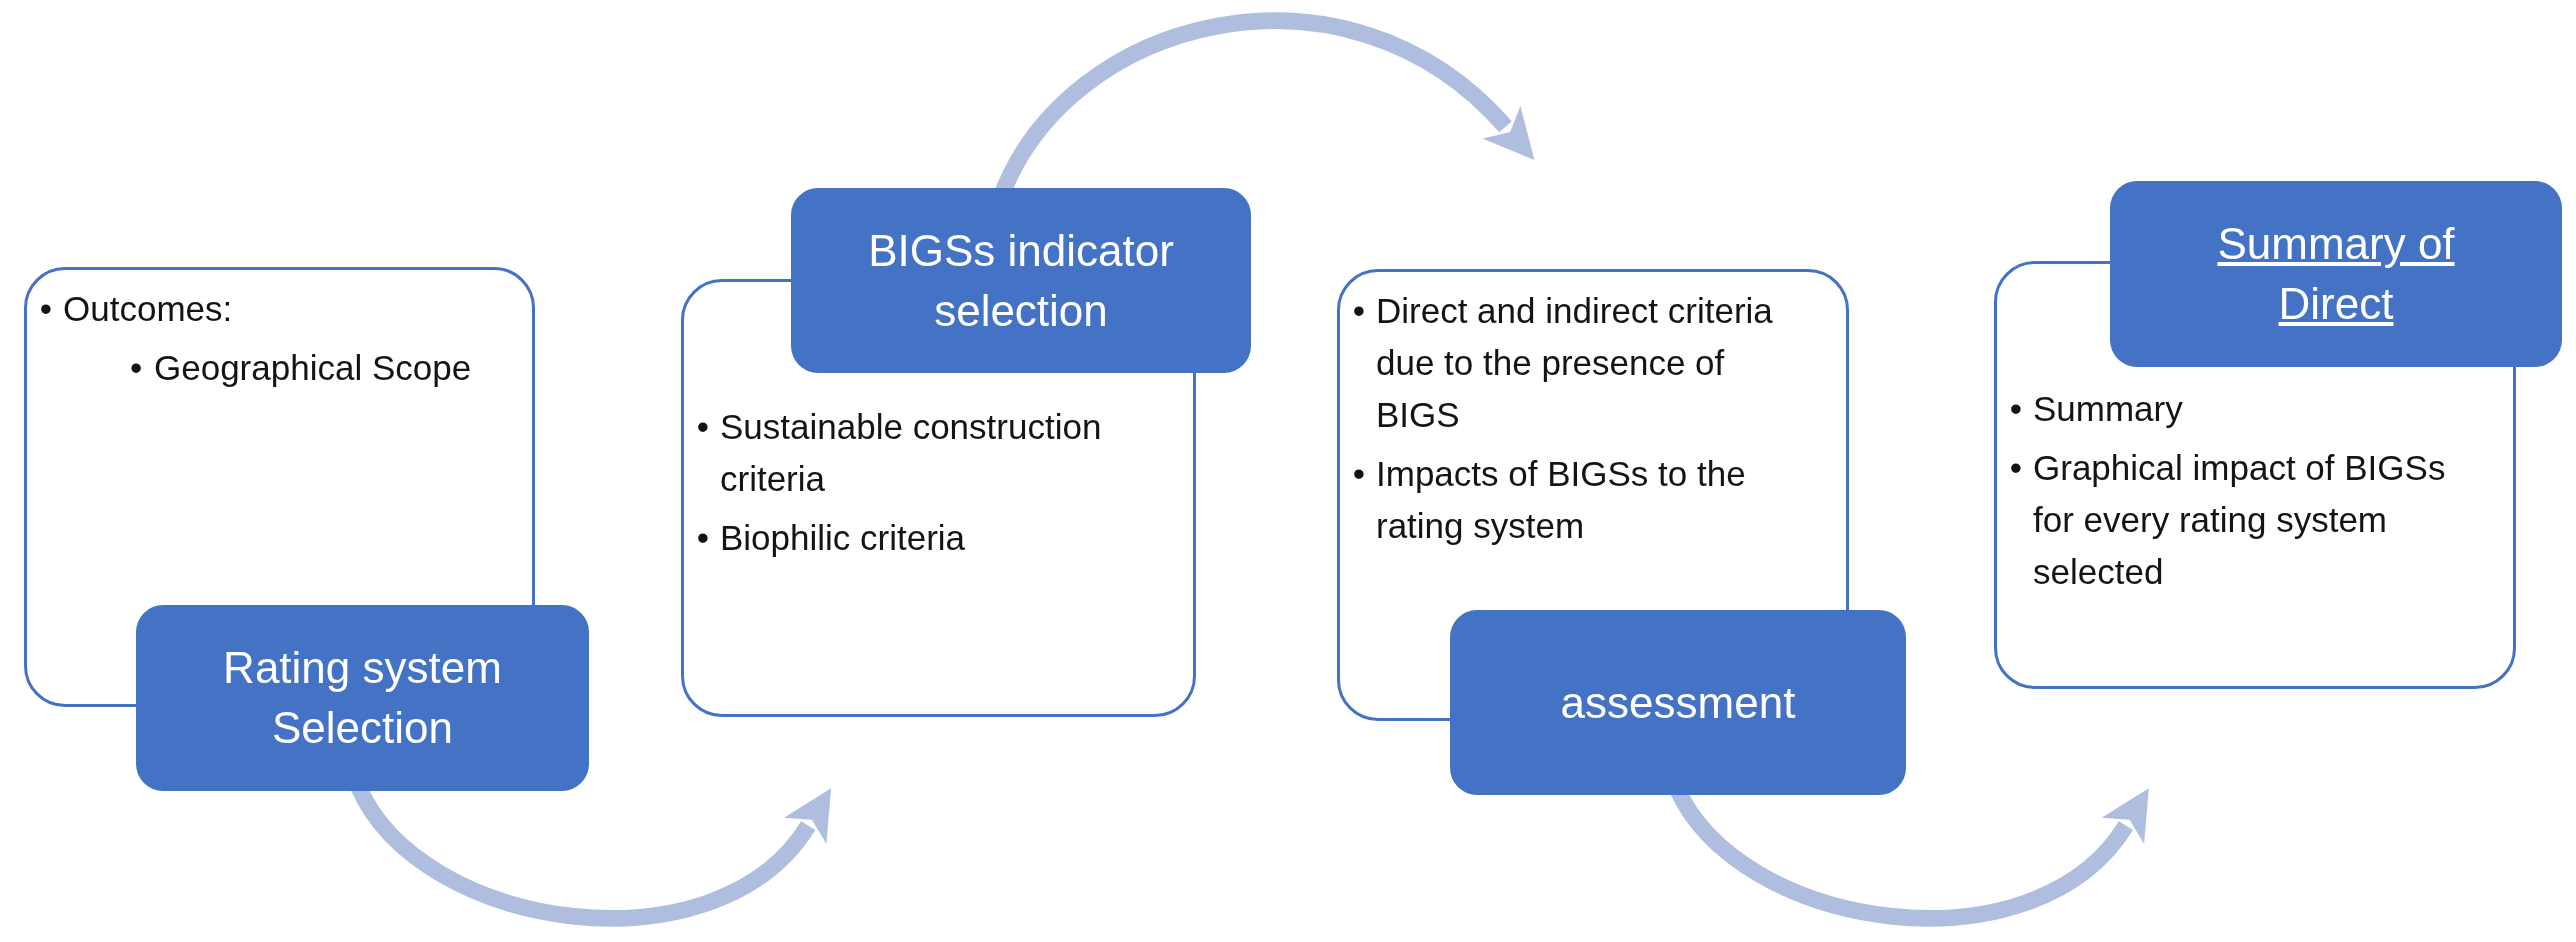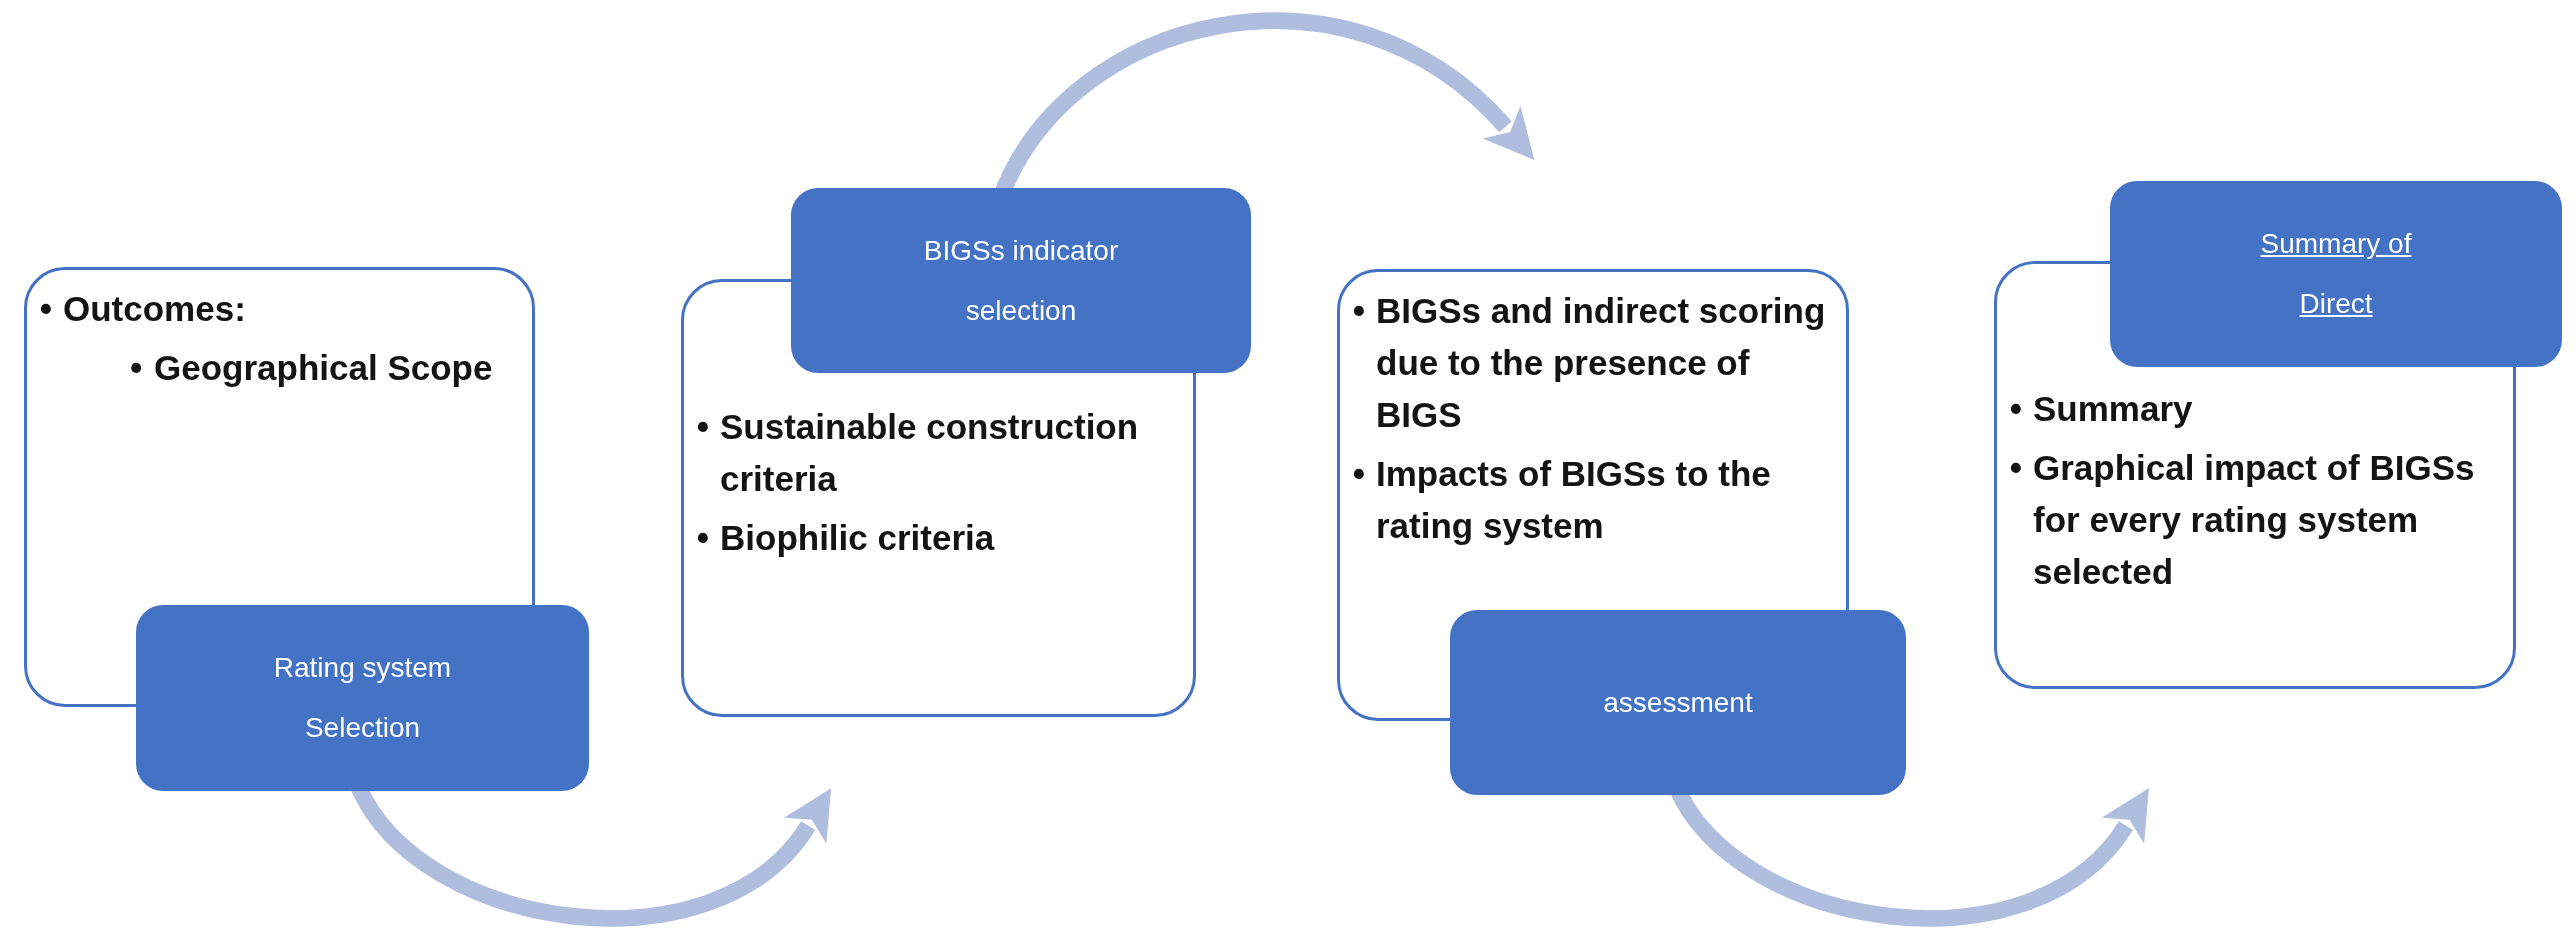--- a/index.html
+++ b/index.html
@@ -17,21 +17,20 @@
   }
 
   
   .panel {
     position: absolute;
     box-sizing: border-box;
     background: var(--c-panel_background, #ffffff);
     border: 3.2px solid var(--c-panel_border, #4472C4);
     border-radius: 41px;
     z-index: 1;
-    font-weight: bold;
   }
   #panel-1 { left: 24px;   top: 267px; width: 511px; height: 440px; }
   #panel-2 { left: 681px;  top: 279px; width: 515px; height: 438px; }
   #panel-3 { left: 1337px; top: 269px; width: 512px; height: 452px; }
   #panel-4 { left: 1994px; top: 261px; width: 522px; height: 428px; }
 
   .panel-content { padding: 12.7px 8px 0 0; }
   .panel-content.lowered { padding-top: 119px; }
 
   .bullet {
@@ -57,21 +56,21 @@
     position: absolute;
     box-sizing: border-box;
     background: var(--c-stage_fill, #4472C4);
     color: var(--c-stage_text, #ffffff);
     border-radius: 27px;
     display: flex;
     flex-direction: column;
     align-items: center;
     justify-content: center;
     text-align: center;
-    font-size: 28px;
+    font-size: 44px;
     line-height: 60px;
     z-index: 3;
   }
   #title-1 { left: 136px;  top: 605px; width: 453px; height: 186px; }
   #title-2 { left: 791px;  top: 188px; width: 460px; height: 185px; }
   #title-3 { left: 1450px; top: 610px; width: 456px; height: 185px; }
   #title-4 { left: 2110px; top: 181px; width: 452px; height: 186px; text-decoration: underline; }
   .title-line { white-space: nowrap; }
 
   
@@ -103,21 +102,21 @@
   <div class="panel" id="panel-2">
     <div class="panel-content lowered">
       <div class="bullet lvl1">Sustainable construction
 criteria</div>
       <div class="bullet lvl1">Biophilic criteria</div>
     </div>
   </div>
 
   <div class="panel" id="panel-3">
     <div class="panel-content">
-      <div class="bullet lvl1">BIGSs and indirect scoring
+      <div class="bullet lvl1">Direct and indirect criteria
 due to the presence of
 BIGS</div>
       <div class="bullet lvl1">Impacts of BIGSs to the
 rating system</div>
     </div>
   </div>
 
   <div class="panel" id="panel-4">
     <div class="panel-content lowered">
       <div class="bullet lvl1">Summary</div>

